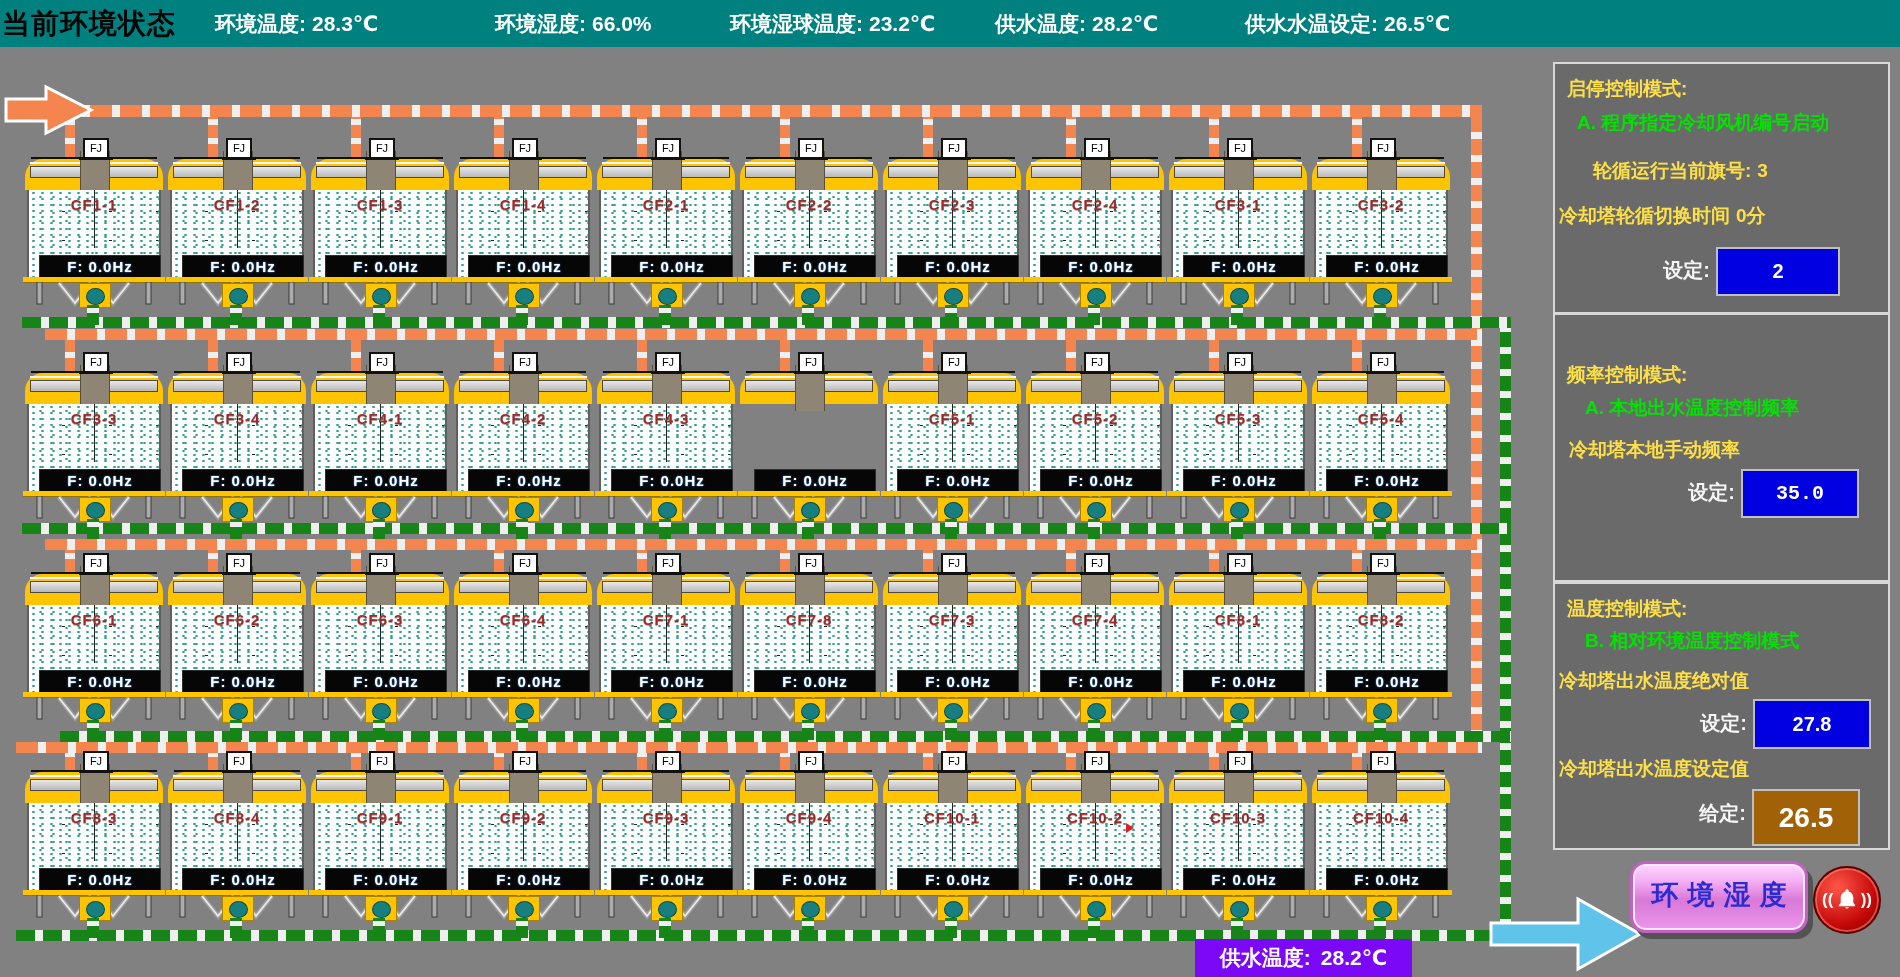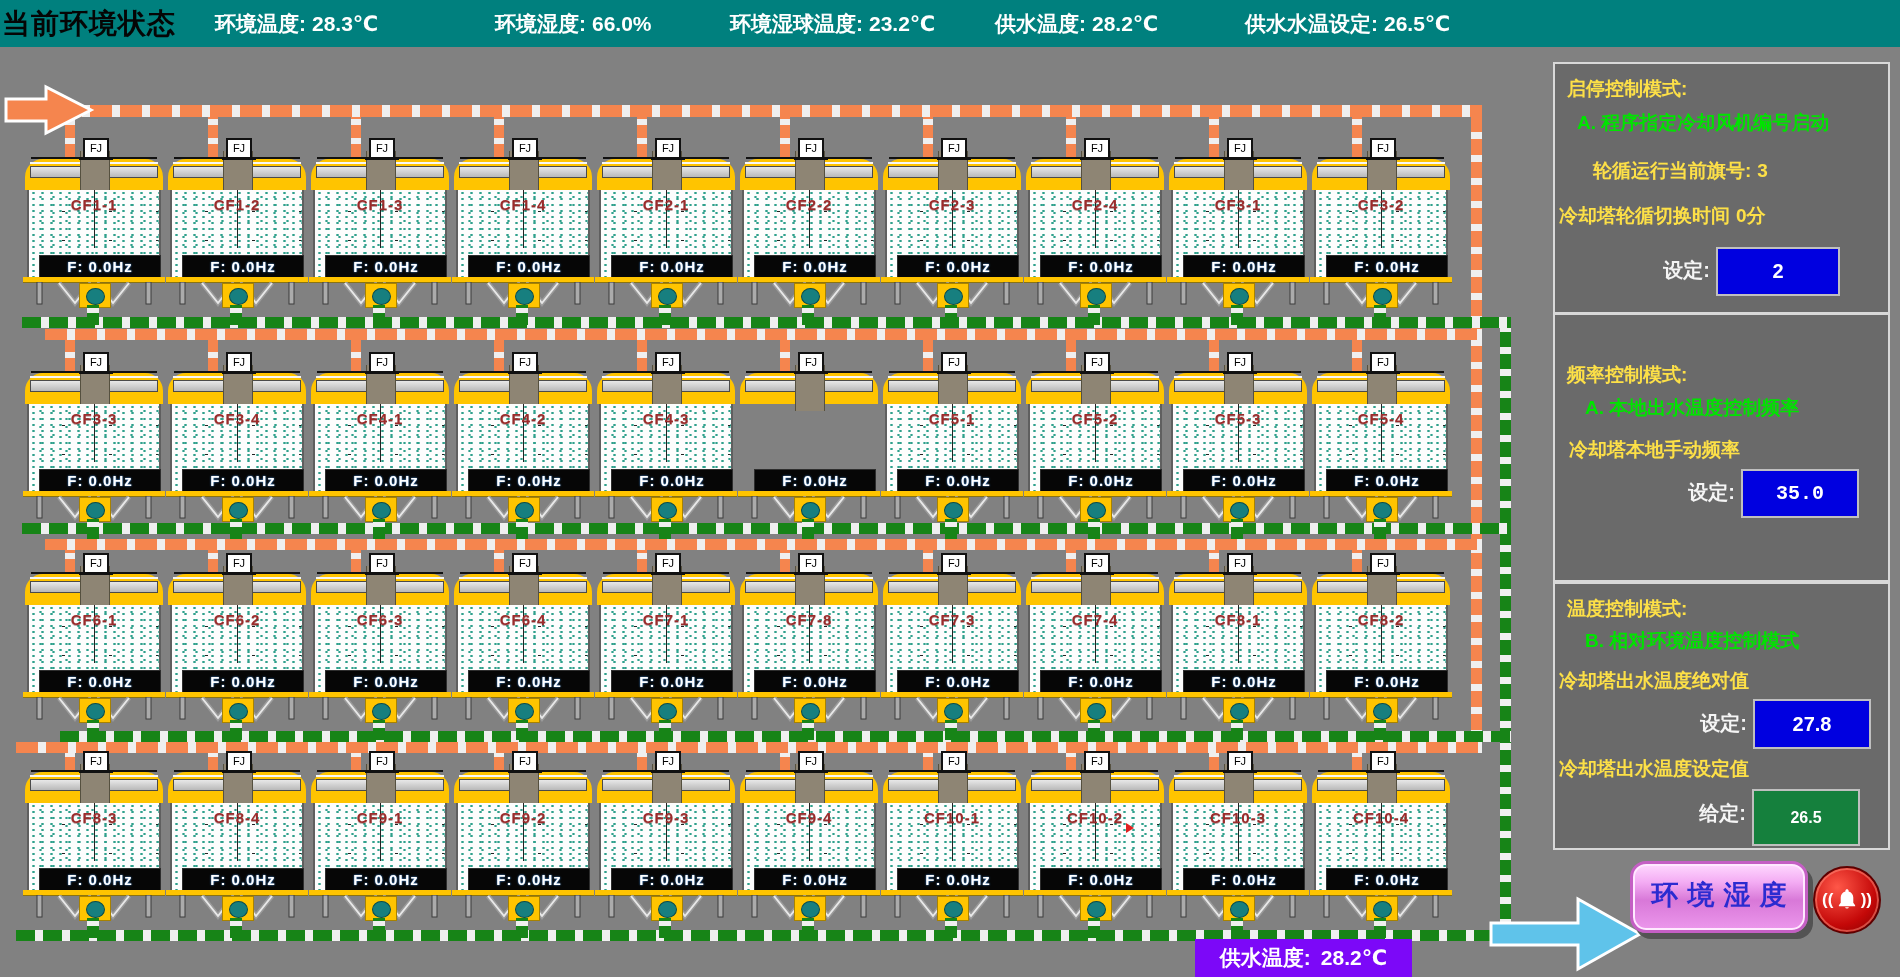--- a/index.html
+++ b/index.html
@@ -60,22 +60,22 @@
   .arrow{position:absolute;}
   
   .sec{position:absolute;left:1553px;width:333px;background:#6A6A6A;border:2px solid #D8D8D8;}
   #sec1{top:62px;height:248px}#sec2{top:313px;height:265px}#sec3{top:582px;height:264px}
   .ptxt{position:absolute;color:#fde047;font-size:19px;font-weight:bold;white-space:nowrap;}
   .pgreen{position:absolute;color:#00E400;font-size:19px;font-weight:bold;white-space:nowrap;}
   .pval{margin-left:6px;}
   .setlbl{position:absolute;width:150px;text-align:right;color:#F5F5F5;font-size:20px;font-weight:bold;}
   .bluebox{position:absolute;width:120px;height:45px;background:#0000E0;border:2px solid #BFBFBF;
            color:#FFF;font-size:20px;font-weight:bold;text-align:center;line-height:45px;}
-  .graybox{position:absolute;width:104px;height:53px;background:#15803d;border:2px solid #BFBFBF;
-           color:#FFF;font-size:16px;font-weight:bold;text-align:center;line-height:53px;}
+  .graybox{position:absolute;width:104px;height:53px;background:#a16207;border:2px solid #BFBFBF;
+           color:#FFF;font-size:28px;font-weight:bold;text-align:center;line-height:53px;}
   
   #ss-title{left:12px;top:12px}#ss-mode{left:22px;top:46px}
   #ss-flag{left:38px;top:94px}#ss-rot{left:4px;top:139px}
   #ss-setlbl{left:5px;top:193px}#ss-box{left:161px;top:183px}
   
   #fq-title{left:12px;top:47px}#fq-mode{left:30px;top:80px}#fq-manual{left:14px;top:122px}
   #fq-setlbl{left:30px;top:164px}#fq-box{left:186px;top:154px}
   
   #tp-title{left:12px;top:12px}#tp-mode{left:30px;top:44px}#tp-abs{left:4px;top:84px}
   #tp-setlbl{left:42px;top:126px}#tp-box{left:198px;top:115px;width:114px;height:46px;line-height:46px;}

